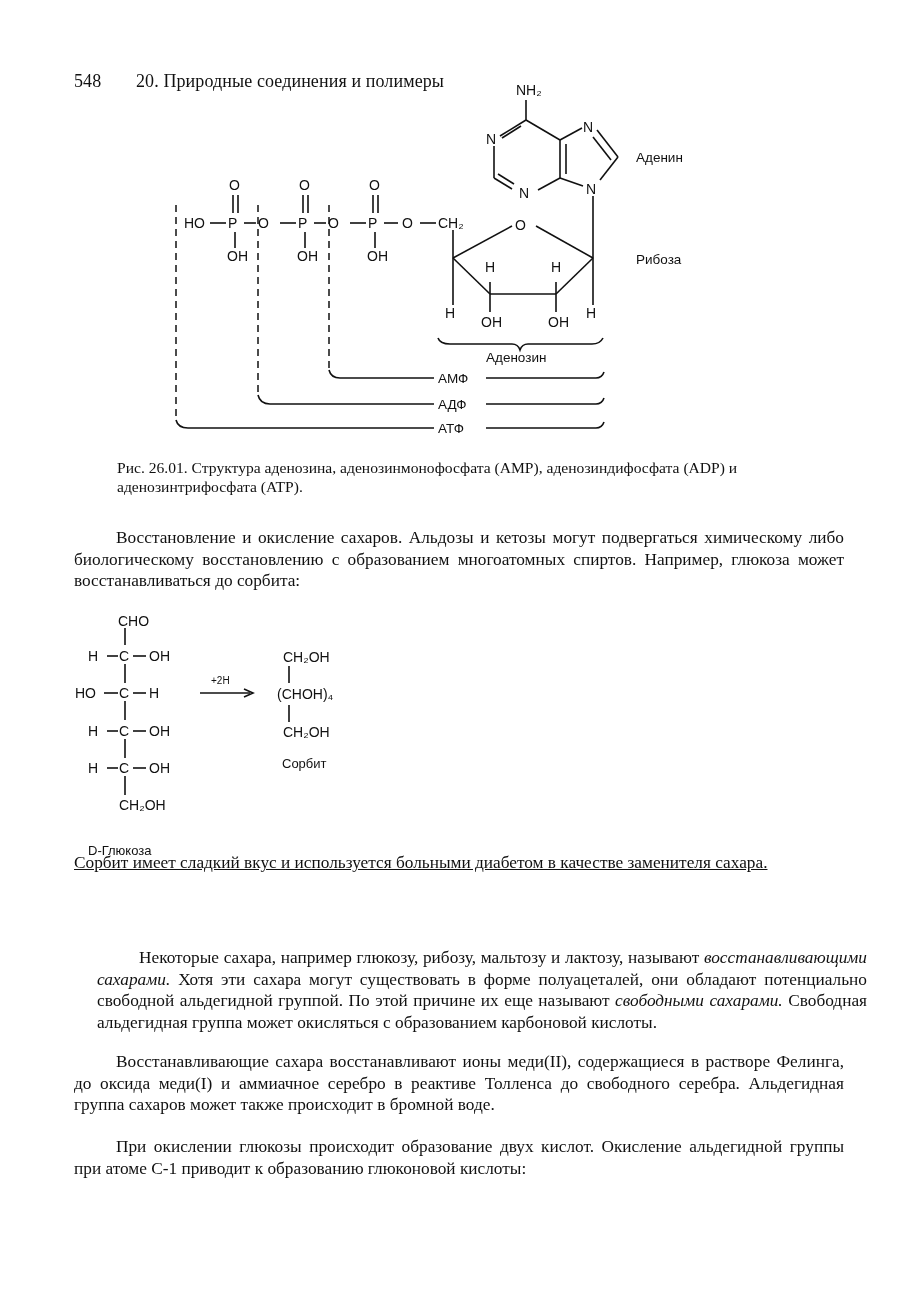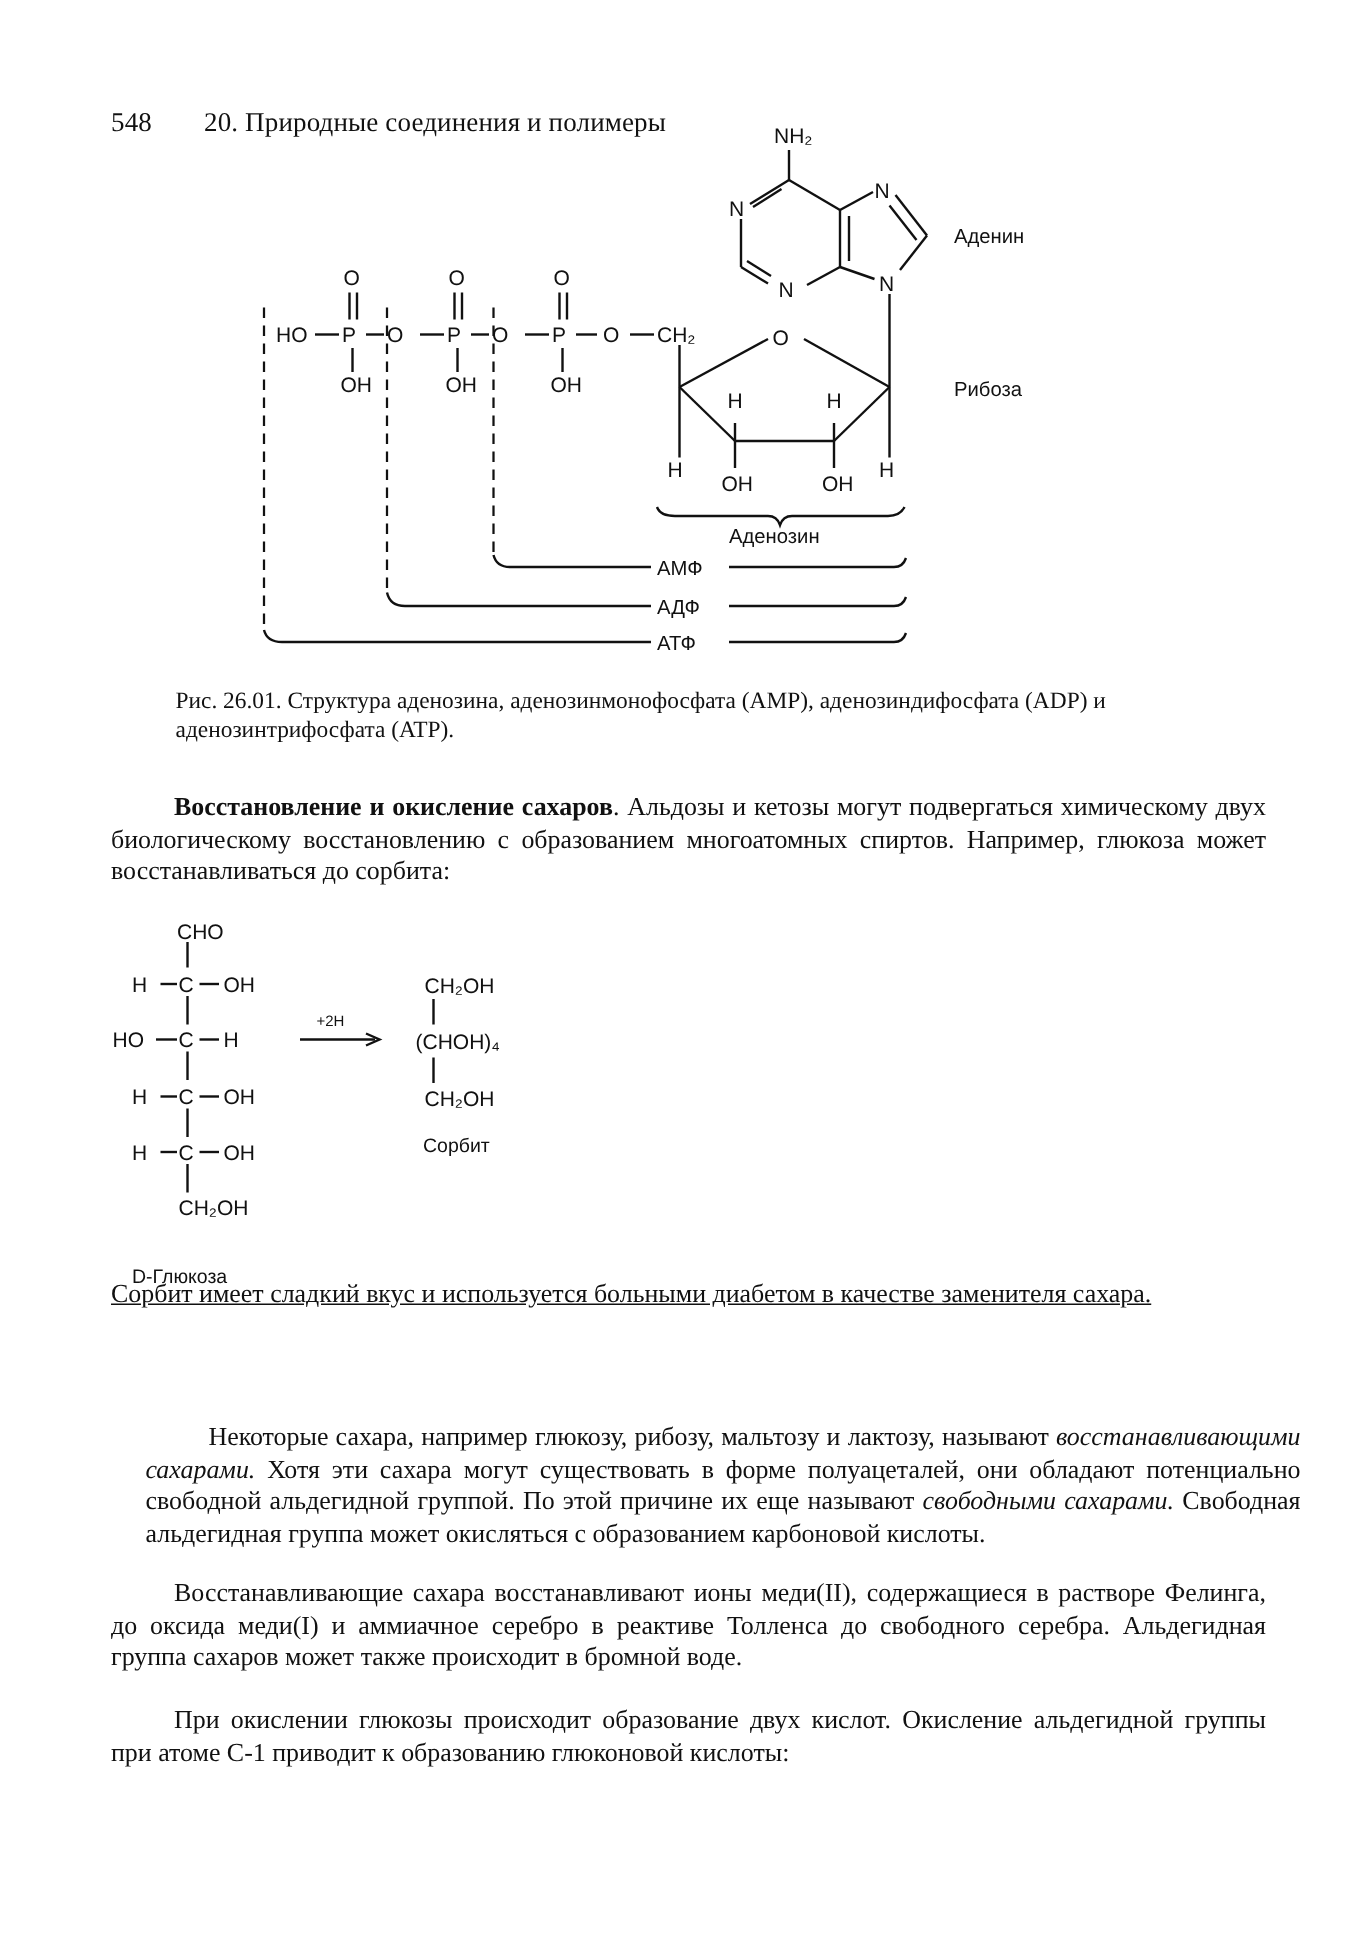--- a/index.html
+++ b/index.html
@@ -38,21 +38,21 @@
     .text-block {
       position: absolute;
       left: 74px;
       width: 770px;
       font-size: 17.3px;
       line-height: 21.5px;
       text-align: justify;
       font-family: "Liberation Serif", serif;
     }
     .indent { text-indent: 42px; }
-    .bold { font-weight: bold; }
+    .bold { font-weight: normal; }
     .ital { font-style: italic; }
   </style>
 </head>
 <body>
 
 <div class="page-header">
   <span class="page-num">548</span><span>20. Природные соединения и полимеры</span>
 </div>
 
 <svg class="figure-svg" width="904" height="900" viewBox="0 0 904 900" xmlns="http://www.w3.org/2000/svg">
@@ -200,21 +200,21 @@
     <text x="283" y="662">CH₂OH</text>
     <text x="277" y="699">(CHOH)₄</text>
     <text x="283" y="737">CH₂OH</text>
     <text x="282" y="768" font-size="13">Сорбит</text>
   </g>
 </svg>
 
 <div class="caption">Рис. 26.01. Структура аденозина, аденозинмонофосфата (AMP), аденозиндифосфата (ADP) и аденозинтрифосфата (ATP).</div>
 
 <div class="text-block indent" style="top:527px;">
-  <span class="bold">Восстановление и окисление сахаров</span><span>. Альдозы и кетозы могут подвергаться химическому двух биологическому восстановлению с образованием многоатомных спиртов. Например, глюкоза может восстанавливаться до сорбита:</span>
+  <span class="bold">Восстановление и окисление сахаров</span><span>. Альдозы и кетозы могут подвергаться химическому либо биологическому восстановлению с образованием многоатомных спиртов. Например, глюкоза может восстанавливаться до сорбита:</span>
 </div>
 
 <div class="text-block" style="top:852px;text-decoration:underline;">Сорбит имеет сладкий вкус и используется больными диабетом в качестве заменителя сахара.</div>
 
 <div class="text-block indent" style="top:947px;margin-left:23px;">
   <span>Некоторые сахара, например глюкозу, рибозу, мальтозу и лактозу, называют </span><span class="ital">восстанавливающими сахарами.</span><span> Хотя эти сахара могут существовать в форме полуацеталей, они обладают потенциально свободной альдегидной группой. По этой причине их еще называют </span><span class="ital">свободными сахарами.</span><span> Свободная альдегидная группа может окисляться с образованием карбоновой кислоты.</span>
 </div>
 
 <div class="text-block indent" style="top:1051px;">Восстанавливающие сахара восстанавливают ионы меди(II), содержащиеся в растворе Фелинга, до оксида меди(I) и аммиачное серебро в реактиве Толленса до свободного серебра. Альдегидная группа сахаров может также происходит в бромной воде.</div>
 

